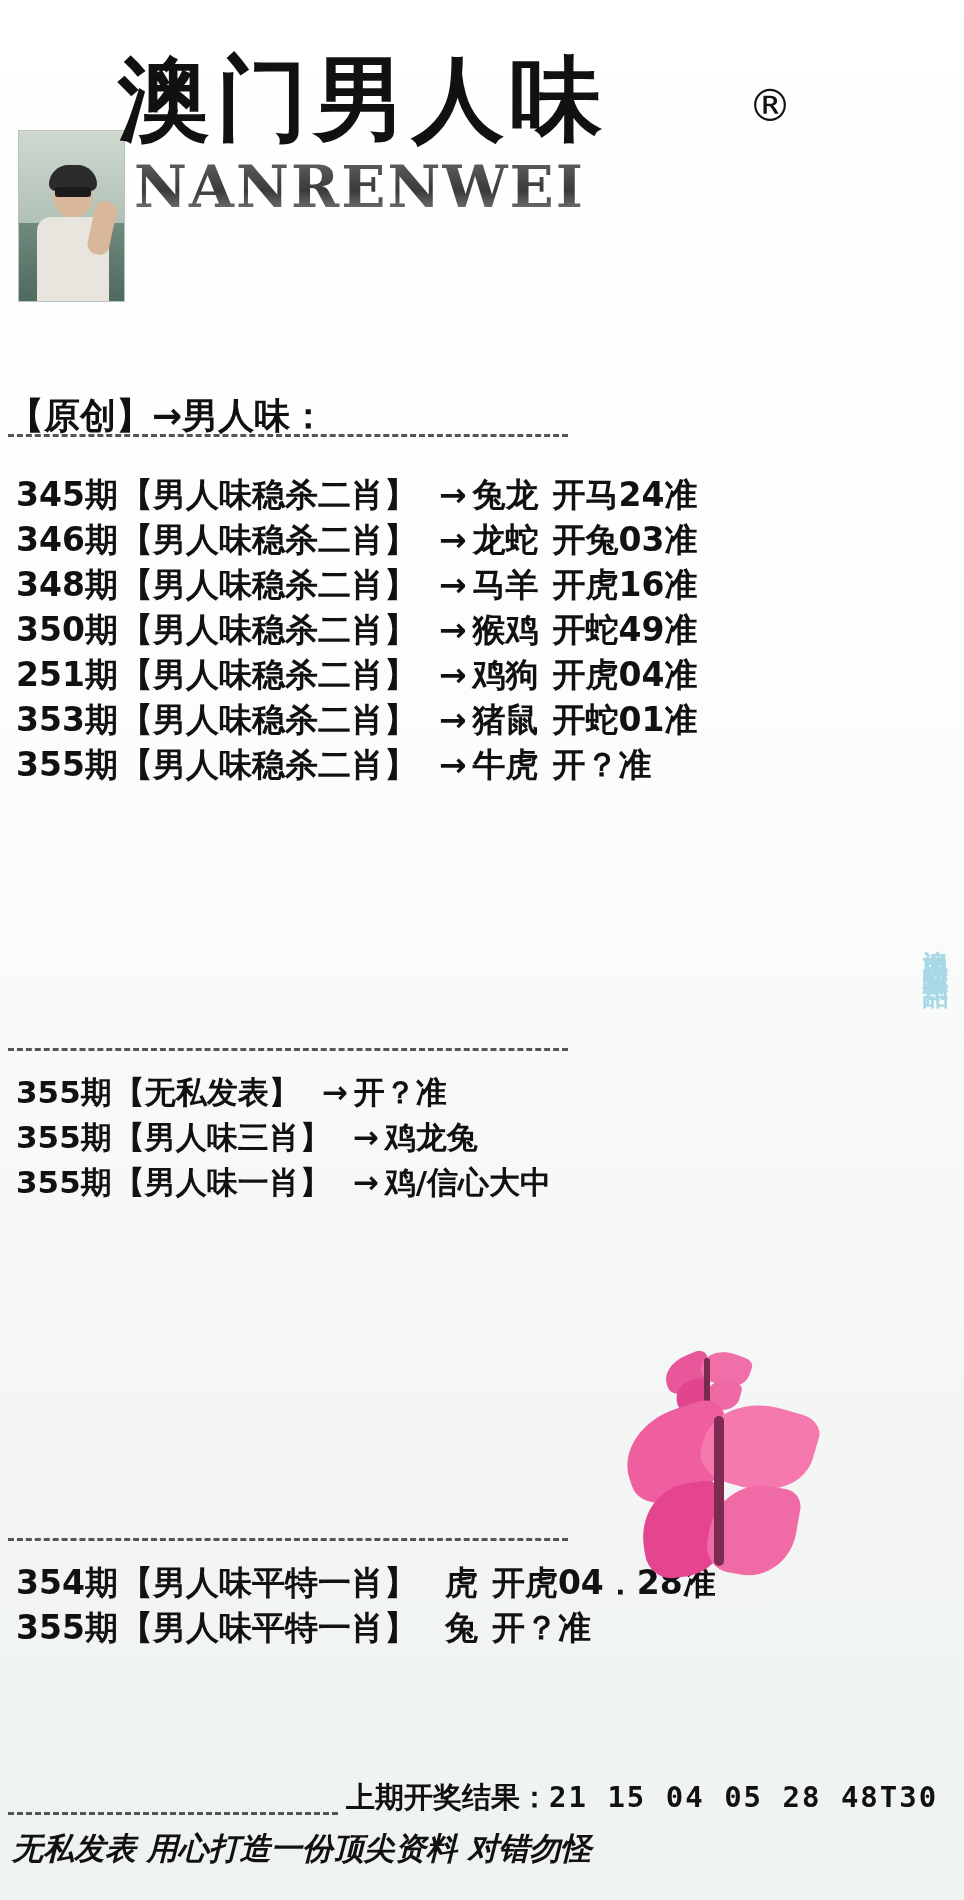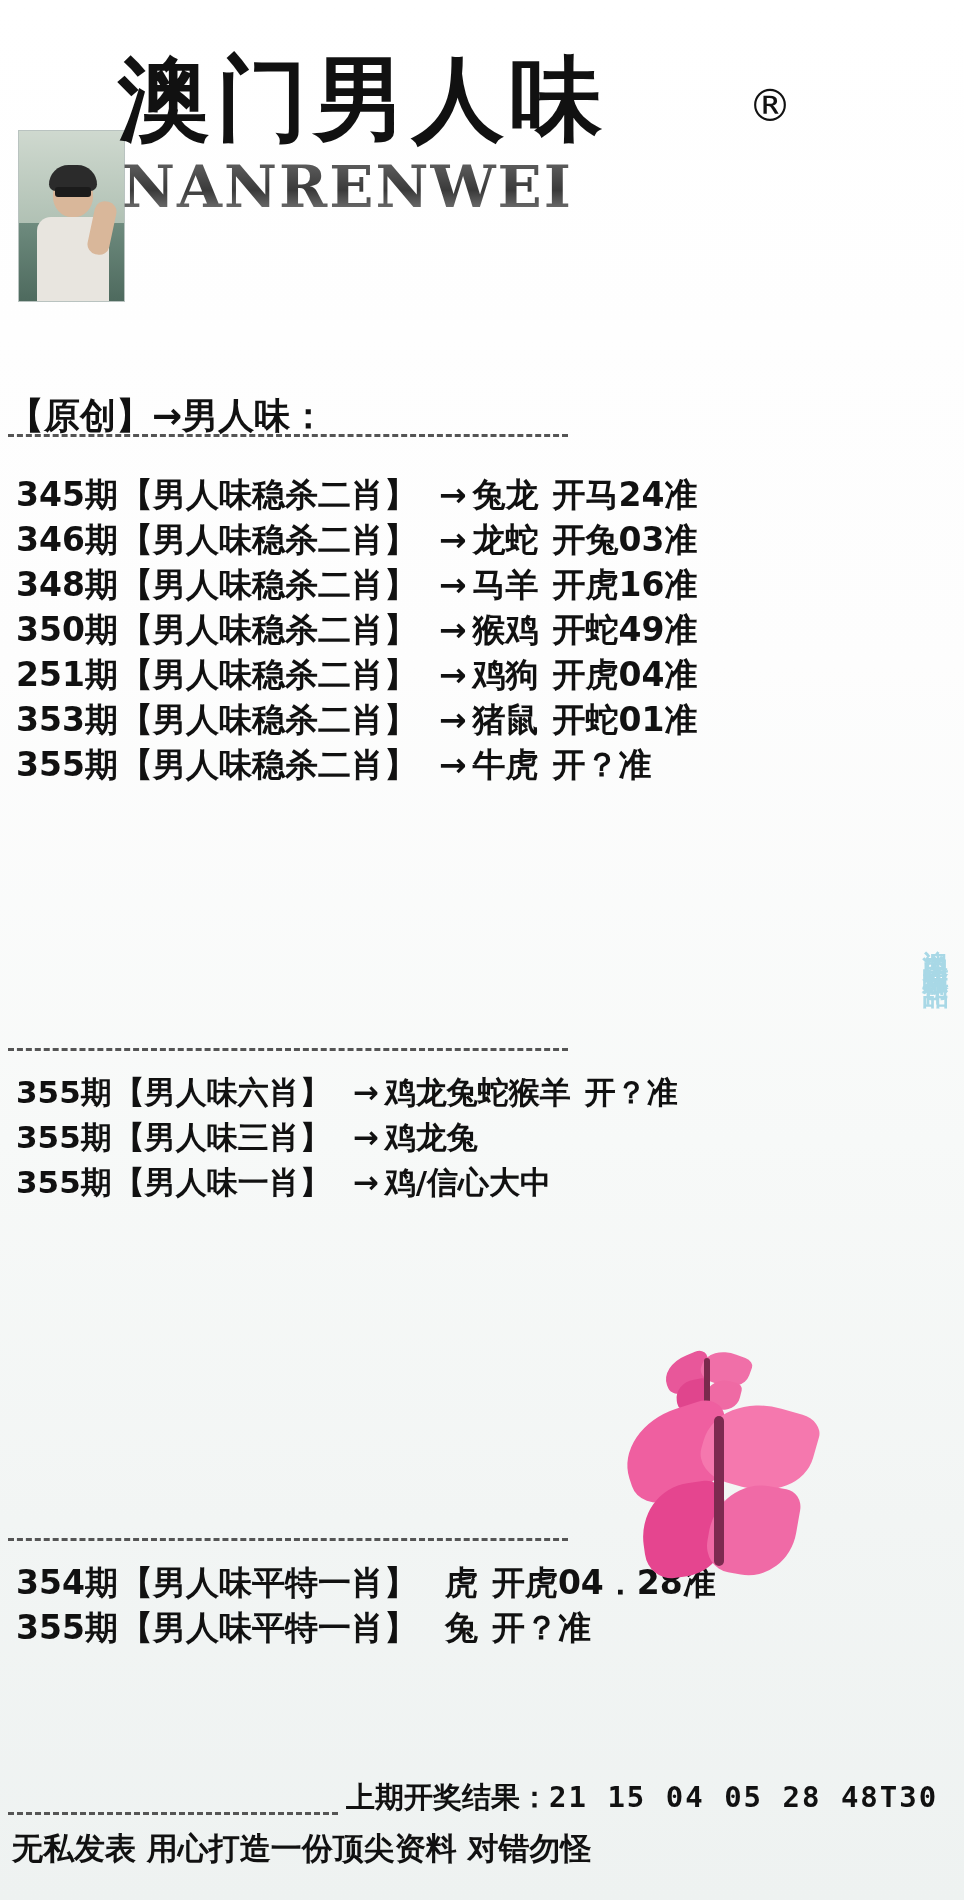--- a/index.html
+++ b/index.html
@@ -101,21 +101,21 @@
   .brand-reg {
     position: absolute;
     left: 630px;
     top: 28px;
     font-family: "DejaVu Sans", sans-serif;
     font-size: 44px;
     color: #111111;
   }
   .brand-en {
     margin-top: 4px;
-    margin-left: 4px;
+    margin-left: 16px;
     font-family: "DejaVu Serif", "Liberation Serif", serif;
     font-weight: bold;
     font-size: 58px;
     letter-spacing: 2px;
     color: #4a4a4a;
     background: linear-gradient(180deg, #6a6a6a 0%, #3a3a3a 55%, #8d8d8d 100%);
     -webkit-background-clip: text;
     background-clip: text;
     color: transparent;
     white-space: nowrap;
@@ -203,20 +203,21 @@
   }
   .footer-slogan {
     position: absolute;
     left: 12px;
     top: 1828px;
     font-family: "DejaVu Sans", "Liberation Sans", sans-serif;
     font-weight: bold;
     font-size: 31px;
     color: #111111;
     white-space: nowrap;
+    font-style: italic;
   }
 
   
   .butterfly {
     position: absolute;
     pointer-events: none;
   }
   .butterfly .wing {
     position: absolute;
     border-radius: 60% 20% 55% 30%;
@@ -313,23 +314,22 @@
       <span class="title">【男人味稳杀二肖】</span>
       <span class="arrow">→</span>
       <span class="picks">牛虎</span>
       <span class="result">开？准</span>
     </div>
   </div>
 
   <div class="rows block2">
     <div class="row">
       <span class="issue">355期</span>
-      <span class="title">【男人味六肖】</span>
-      <span class="arrow">→</span>
-      <span class="picks">鸡龙兔蛇猴羊</span>
+      <span class="title">【无私发表】</span>
+      <span class="arrow">→</span>
       <span class="result">开？准</span>
     </div>
     <div class="row">
       <span class="issue">355期</span>
       <span class="title">【男人味三肖】</span>
       <span class="arrow">→</span>
       <span class="picks">鸡龙兔</span>
       <span class="result"></span>
     </div>
     <div class="row">

